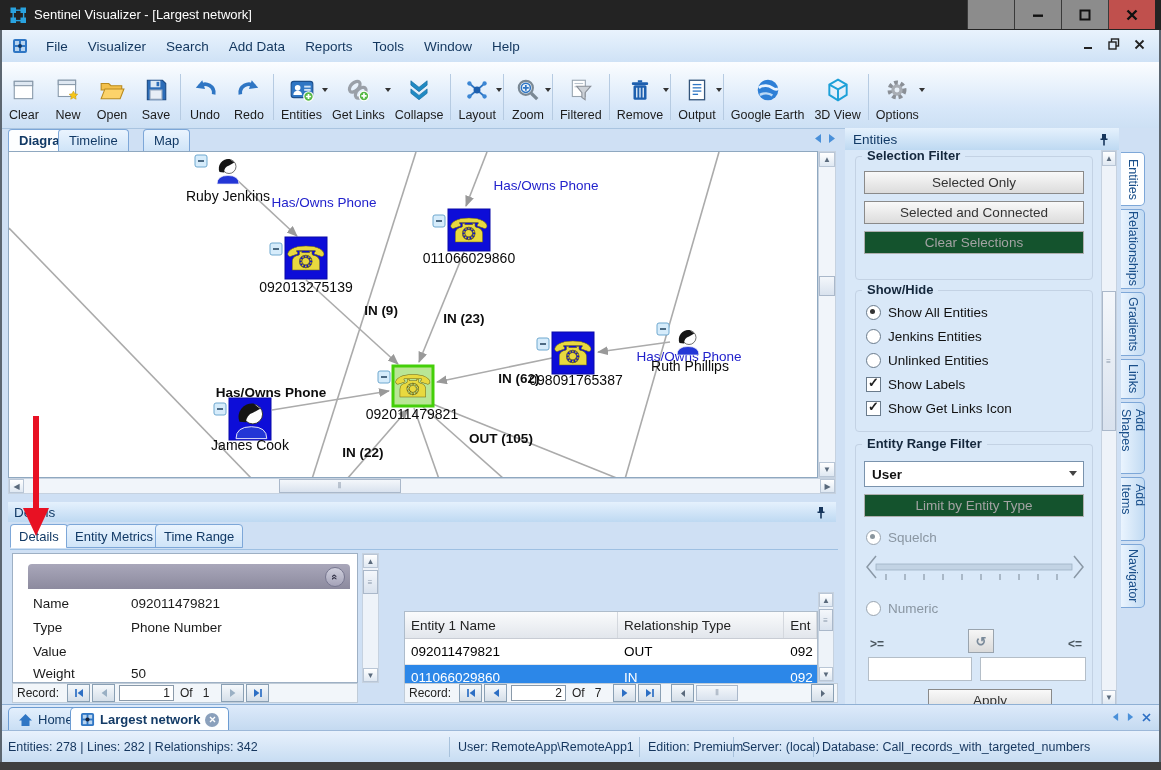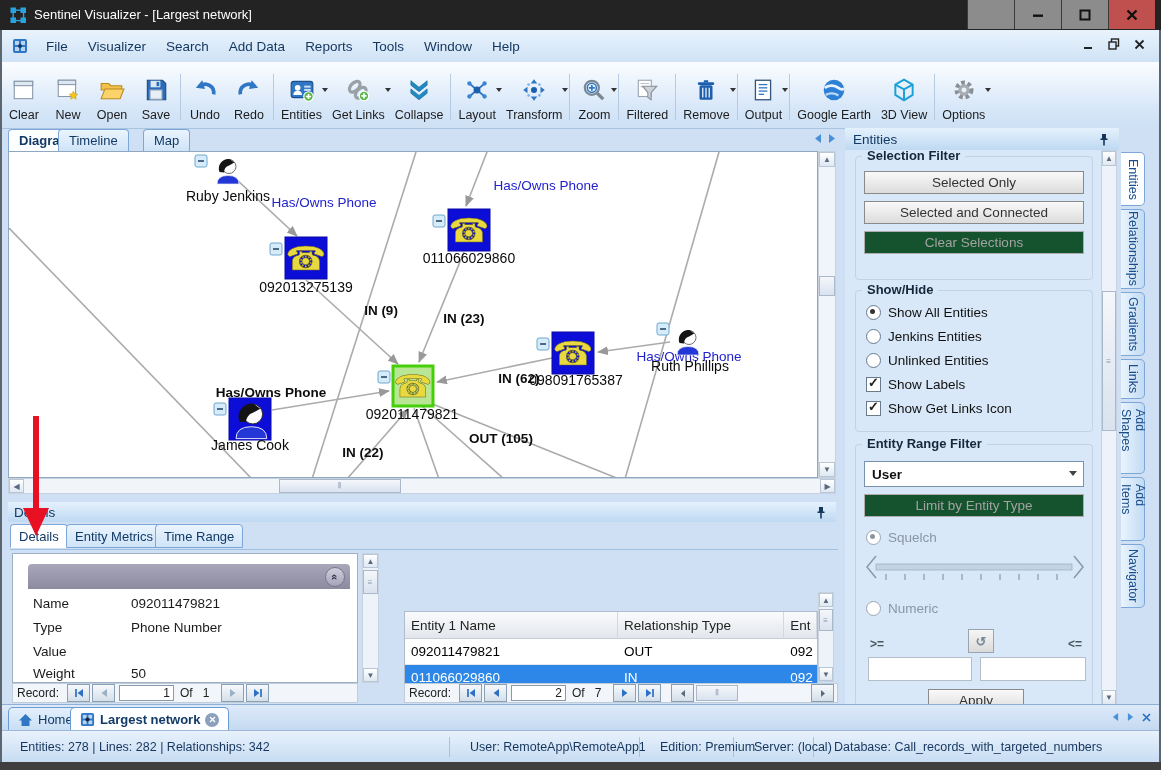--- a/index.html
+++ b/index.html
@@ -37,21 +37,21 @@
   .vsb{position:absolute;left:818px;top:151px;width:18px;height:327px;background:#f1f5fa;border:1px solid #c6d2e0;box-sizing:border-box;}
   .hsb{position:absolute;left:8px;top:478px;width:828px;height:16px;background:#f1f5fa;border:1px solid #c6d2e0;box-sizing:border-box;}
   .sb-btn{position:absolute;background:linear-gradient(#ffffff,#dfe8f2);border:1px solid #b9c6d6;display:flex;align-items:center;justify-content:center;font-size:8px;color:#5a6a7c;box-sizing:border-box;}
   .sb-thumb{position:absolute;background:linear-gradient(#f4f7fb,#d9e2ee);border:1px solid #aab8ca;box-sizing:border-box;display:flex;align-items:center;justify-content:center;color:#8a98aa;font-size:8px;letter-spacing:1px;}
   
   .panel-hdr{position:absolute;left:845px;top:128px;width:274px;height:22px;background:linear-gradient(#e5f1fd,#bed9f2);font-size:13.5px;color:#123a66;display:flex;align-items:center;padding-left:8px;box-sizing:border-box;}
   .panel-hdr .pin{position:absolute;right:10px;top:5px;}
   .panel-body{position:absolute;left:845px;top:150px;width:256px;height:556px;background:#d9e8f8;overflow:hidden;}
   .gbox{position:absolute;border:1px solid #c3d2e4;border-radius:4px;box-sizing:border-box;}
   .gcap{position:absolute;top:-9px;left:6px;background:#d9e8f8;padding:0 5px;font-size:13px;font-weight:bold;color:#14273c;white-space:nowrap;}
-  .pbtn{background:linear-gradient(#f9f9f9,#dcdcdc);border:1px solid #8a8a8a;font-size:13.5px;color:#333;text-align:center;padding:3px 0;margin:7px 8px 0 8px;cursor:default;}
+  .pbtn{background:linear-gradient(#f9f9f9,#dcdcdc);border:1px solid #8a8a8a;font-size:13.5px;color:#333;text-align:center;padding:3px 14px;margin:7px 8px 0 8px;cursor:default;}
   .pbtn.disabled{background:#14532d;color:#a3a3a3;border-color:#aeaeae;}
   .opt{display:flex;align-items:center;gap:7px;margin:9px 0 0 10px;font-size:13.5px;color:#111;}
   .opt.gray{color:#8a96a2;}
   .radio{width:13px;height:13px;border:1px solid #6a7b8c;border-radius:50%;background:#fff;position:relative;flex:0 0 auto;}
   .radio.checked::after{content:"";position:absolute;left:3px;top:3px;width:5px;height:5px;border-radius:50%;background:#333;}
   .radio.gray{border-color:#9aa5b0;}
   .radio.gray.checked::after{background:#8a969e;}
   .cbx{width:13px;height:13px;border:1px solid #6a7b8c;background:#fff;position:relative;flex:0 0 auto;}
   .cbx.checked::after{content:"\2713";position:absolute;left:1px;top:-3px;font-size:13px;font-weight:bold;color:#222;}
   .dd{background:#fff;border:1px solid #7a93ad;height:24px;margin:8px 8px 0 8px;display:flex;align-items:center;font-size:13.5px;font-weight:bold;color:#111;padding-left:7px;position:relative;}
@@ -88,21 +88,21 @@
   .tr.sel{background:#2c87e8;color:#fff;}
   .td{font-size:13.5px;display:flex;align-items:center;padding-left:6px;box-sizing:border-box;overflow:hidden;white-space:nowrap;}
   .tbl-sb{position:absolute;left:818px;top:592px;width:16px;height:90px;background:#eef3f9;border:1px solid #c6d2e0;box-sizing:border-box;}
   
   .bottabs{position:absolute;left:0;top:704px;width:1161px;height:26px;background:linear-gradient(#ddeafa,#c3d9f0);border-top:1px solid #8fb0d4;}
   .btab{position:absolute;top:2px;height:23px;border:1px solid #6b9bd2;border-bottom:none;border-radius:5px 5px 0 0;display:flex;align-items:center;gap:5px;padding:0 9px;font-size:13px;color:#123a66;background:linear-gradient(#e3effc,#c8def4);}
   .btab.sel{background:#fdfeff;font-weight:bold;}
   .btab .closec{width:14px;height:14px;border-radius:50%;background:#8aa0bc;color:#fff;font-size:9px;display:flex;align-items:center;justify-content:center;}
   .btab-nav{position:absolute;right:10px;top:7px;display:flex;gap:8px;align-items:center;}
   .statusbar{position:absolute;left:0;top:730px;width:1161px;height:32px;background:linear-gradient(#e8f1fc,#c6dcf2);border-top:1px solid #9db8d8;display:flex;align-items:center;font-size:12.5px;color:#15365e;}
-  .st-sec{padding:0 20px;height:20px;display:flex;align-items:center;border-right:1px solid #a8c2dc;white-space:nowrap;box-sizing:border-box;}
+  .st-sec{padding:0 8px;height:20px;display:flex;align-items:center;border-right:1px solid #a8c2dc;white-space:nowrap;box-sizing:border-box;}
   .botedge{position:absolute;left:0;top:762px;width:1161px;height:8px;background:#3f3f3f;}
   .sideedge{position:absolute;top:30px;width:2px;height:732px;background:#5c6670;}
   
   text{font-family:"Liberation Sans","DejaVu Sans",sans-serif;}
   .red-arrow{position:absolute;left:20px;top:416px;z-index:60;}
 </style>
 </head>
 <body>
 
 <div class="app">
@@ -292,39 +292,20 @@
               </g>
               <circle cx="12" cy="12" r="3.2" fill="#1d5fae"></circle>
               <circle cx="5" cy="6" r="2" fill="#3b86d4"></circle>
               <circle cx="19" cy="6" r="2" fill="#3b86d4"></circle>
               <circle cx="5" cy="18" r="2" fill="#3b86d4"></circle>
               <circle cx="19" cy="18" r="2" fill="#3b86d4"></circle>
             </svg>
           </div>
           <div class="tb-caret"></div>
           <span class="tlabel">Layout</span>
-        </div>
-        <div class="tb-btn">
-          <div class="ticon">
-            <svg width="26" height="26" viewBox="0 0 24 24">
-              <circle cx="12" cy="12" r="2.8" fill="#1d5fae"></circle>
-              <path d="M12 2l3 4h-6z" fill="#2f76c4"></path>
-              <path d="M12 22l-3-4h6z" fill="#2f76c4"></path>
-              <path d="M2 12l4-3v6z" fill="#2f76c4"></path>
-              <path d="M22 12l-4 3v-6z" fill="#2f76c4"></path>
-              <g fill="#7fb2e0">
-                <circle cx="7" cy="7" r="1.2"></circle>
-                <circle cx="17" cy="7" r="1.2"></circle>
-                <circle cx="7" cy="17" r="1.2"></circle>
-                <circle cx="17" cy="17" r="1.2"></circle>
-              </g>
-            </svg>
-          </div>
-          <div class="tb-caret"></div>
-          <span class="tlabel">Transform</span>
         </div>
         <div class="tb-sep"></div>
         <div class="tb-btn">
           <div class="ticon">
             <svg width="26" height="26" viewBox="0 0 24 24">
               <circle cx="10" cy="10" r="6.5" fill="#eaf2fa" stroke="#7a8894" stroke-width="2"></circle>
               <circle cx="10" cy="10" r="4.2" fill="none" stroke="#2f76c4" stroke-width="1.4"></circle>
               <path d="M10 7.3v5.4M7.3 10h5.4" stroke="#2f76c4" stroke-width="1.6"></path>
               <line x1="15" y1="15" x2="20.5" y2="20.5" stroke="#7a8894" stroke-width="3"></line>
             </svg>

